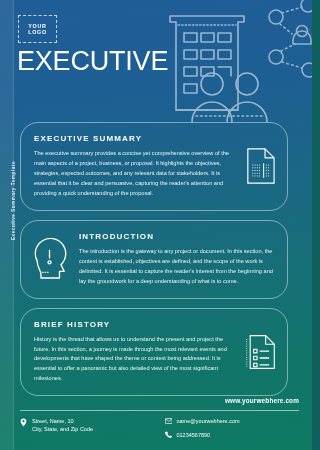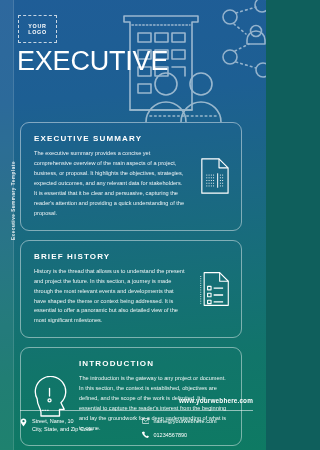--- a/index.html
+++ b/index.html
@@ -2,21 +2,21 @@
 <html><head>
 <meta charset="utf-8">
 <style>
   html,body{margin:0;padding:0;}
   body{
     width:318px;height:450px;overflow:hidden;
     font-family:"Liberation Sans", sans-serif;
     background:#0f5f5c;
   }
   .poster{
-    position:relative;width:266px;height:450px;overflow:hidden;
+    position:relative;width:312px;height:450px;overflow:hidden;
     background:linear-gradient(175deg,#1f5d97 0%,#1d5f93 22%,#1b6785 42%,#166f77 62%,#11756a 80%,#0e7a63 100%);
     color:#ffffff;
   }
   
   .rail{
     position:absolute;left:0;top:0;width:13px;height:450px;
     background:rgba(255,255,255,0.07);
     border-right:1px solid rgba(255,255,255,0.12);
   }
   .rail-text{
@@ -41,21 +41,21 @@
     font-size:27px;line-height:1.02;font-weight:400;
     letter-spacing:-0.2px;color:#ffffff;
   }
   .title span{display:block;}
   .header-art{position:absolute;right:0;top:0;width:160px;height:122px;opacity:0.55;}
   
   .cards{position:absolute;left:0;top:122px;right:0;}
   .card{
     position:relative;margin:0 24px 9px 20px;
     border:1px solid rgba(255,255,255,0.45);
-    border-radius:9px;
+    border-radius:18px;
     padding:11px 12px 11px 13px;
     min-height:10px;
   }
   .card.with-left-icon{padding-left:58px;}
   .card.with-right-icon{padding-right:56px;}
   .card-title{
     font-size:8px;font-weight:700;letter-spacing:1.15px;
     color:#ffffff;margin:0 0 6px 0;text-transform:uppercase;
   }
   .card-body{
@@ -172,54 +172,54 @@
               <path d="M23 23 h4"></path>
               <path d="M23 26 h4"></path>
               <path d="M23 29 h4"></path>
               <path d="M23 32 h4"></path>
           </g>
           <path d="M20.5 18 v16" stroke-width="1.1"></path>
         </svg>
       </div>
     </div>
 
-    <div class="card with-right-icon">
-      <div class="card-title">BRIEF HISTORY</div>
-      <p class="card-body">History is the thread that allows us to understand the present and project the future. In this section, a journey is made through the most relevant events and developments that have shaped the theme or context being addressed. It is essential to offer a panoramic but also detailed view of the most significant milestones.</p>
-      <div class="card-icon-right">
-        <svg viewBox="0 0 36 42" width="31" height="37" fill="none" stroke="#ffffff" stroke-width="1.3" stroke-linejoin="round">
-          <path d="M6 2 h18 l10 10 v28 h-28 z"></path>
-          <path d="M24 2 v10 h10"></path>
-          <g stroke-dasharray="1 1.6" stroke-width="1.1">
-              <path d="M2 6 v32"></path>
-            </g>
-          <rect x="10" y="18" width="4" height="4"></rect>
-            <path d="M17 20 h11" stroke-width="1.6"></path>
-          <rect x="10" y="26" width="4" height="4"></rect>
-            <path d="M17 28 h11" stroke-width="1.6"></path>
-          <rect x="10" y="34" width="4" height="4"></rect>
-            <path d="M17 36 h11" stroke-width="1.6"></path>
-        </svg>
-      </div>
-    </div>
-
     <div class="card with-left-icon">
       <div class="card-title">INTRODUCTION</div>
       <p class="card-body">The introduction is the gateway to any project or document. In this section, the context is established, objectives are defined, and the scope of the work is delimited. It is essential to capture the reader's interest from the beginning and lay the groundwork for a deep understanding of what is to come.</p>
       <div class="card-icon-left">
         <svg viewBox="0 0 40 44" width="38" height="42" fill="none" stroke="#ffffff" stroke-width="1.4" stroke-linecap="round" stroke-linejoin="round">
           <path d="M30 42 v-7 h5 l-3.5 -7 a16 16 0 1 0 -25 -4 c0 7 4 10 4 14 v4 z"></path>
           <path d="M19.5 13 v8"></path>
           <circle cx="19.5" cy="25.5" r="1.6"></circle>
           <g stroke-dasharray="1 1.6" stroke-width="1">
               <path d="M12 36 h7"></path>
             </g>
         </svg>
       </div>
     </div>
+
+    <div class="card with-right-icon">
+      <div class="card-title">BRIEF HISTORY</div>
+      <p class="card-body">History is the thread that allows us to understand the present and project the future. In this section, a journey is made through the most relevant events and developments that have shaped the theme or context being addressed. It is essential to offer a panoramic but also detailed view of the most significant milestones.</p>
+      <div class="card-icon-right">
+        <svg viewBox="0 0 36 42" width="31" height="37" fill="none" stroke="#ffffff" stroke-width="1.3" stroke-linejoin="round">
+          <path d="M6 2 h18 l10 10 v28 h-28 z"></path>
+          <path d="M24 2 v10 h10"></path>
+          <g stroke-dasharray="1 1.6" stroke-width="1.1">
+              <path d="M2 6 v32"></path>
+            </g>
+          <rect x="10" y="18" width="4" height="4"></rect>
+            <path d="M17 20 h11" stroke-width="1.6"></path>
+          <rect x="10" y="26" width="4" height="4"></rect>
+            <path d="M17 28 h11" stroke-width="1.6"></path>
+          <rect x="10" y="34" width="4" height="4"></rect>
+            <path d="M17 36 h11" stroke-width="1.6"></path>
+        </svg>
+      </div>
+    </div>
   </div>
 
   <div class="footer">
     <div class="footer-web">www.yourwebhere.com</div>
     <div class="footer-rule"></div>
 
     <div class="footer-cols">
       <div class="fcol">
         <div class="frow">
           <span class="fico">

